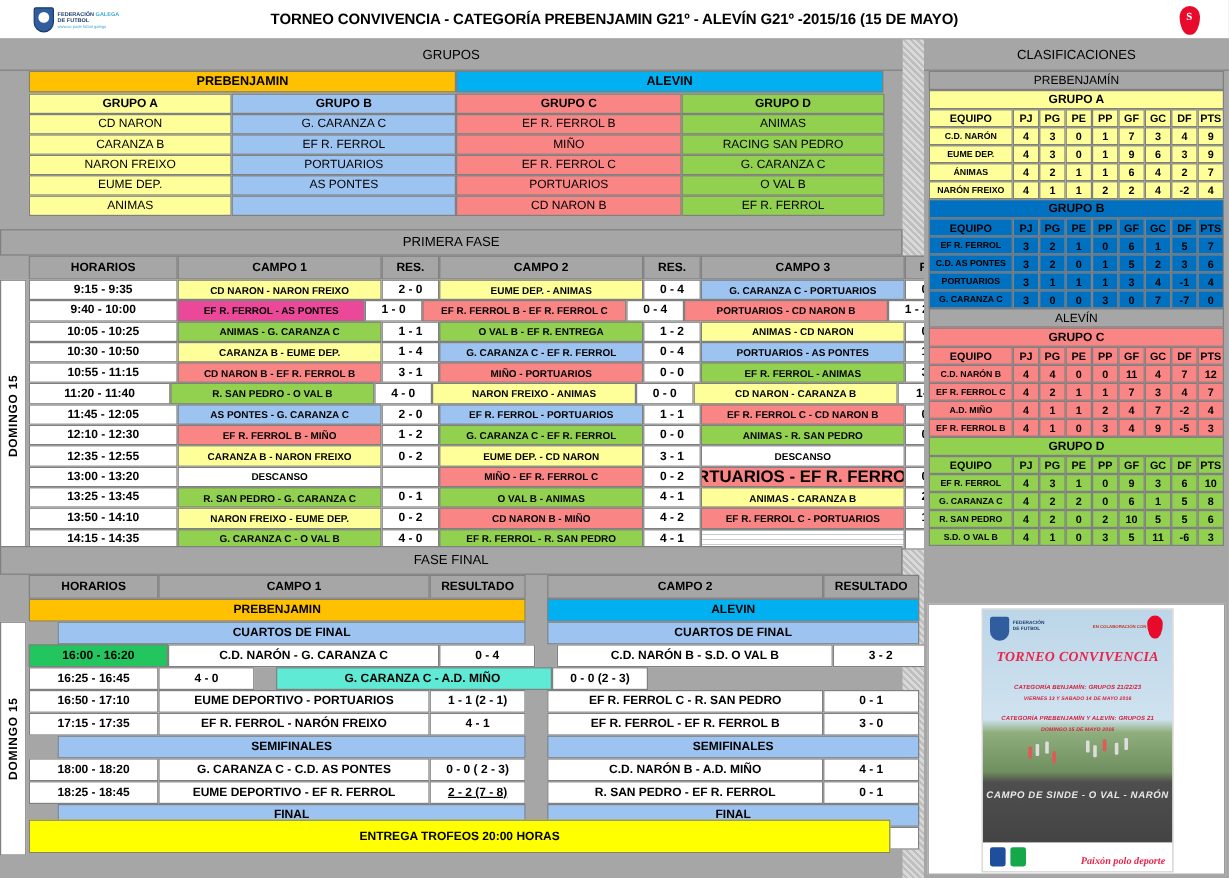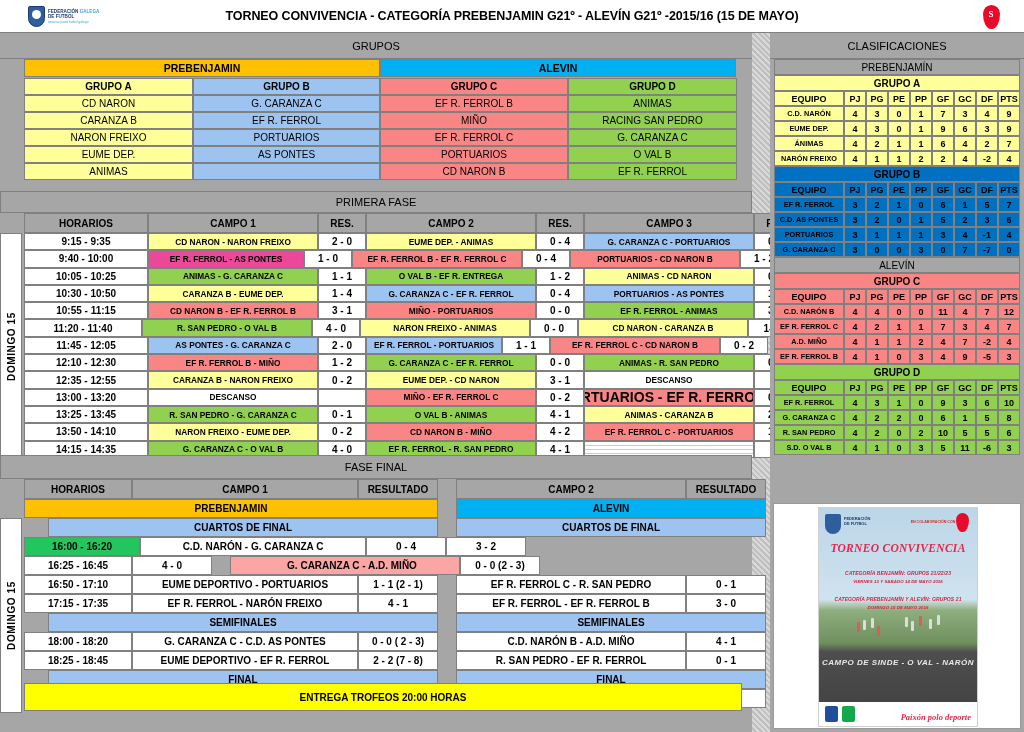--- a/index.html
+++ b/index.html
@@ -241,21 +241,21 @@
           <div class="scell" style="width: 48px; font-size: 10px; background: rgb(255, 255, 255);">4 - 0</div>
           <div class="scell" style="width: 170px; font-size: 8.3px; background: rgb(255, 255, 153);">NARON FREIXO - ANIMAS</div>
           <div class="scell" style="width: 48px; font-size: 10px; background: rgb(255, 255, 255);">0 - 0</div>
           <div class="scell" style="width: 170px; font-size: 8.3px; background: rgb(255, 255, 153);">CD NARON - CARANZA B</div>
           <div class="scell" style="width: 48px; font-size: 10px; background: rgb(255, 255, 255);">1- 0</div>
         </div>
         <div class="srow">
           <div class="scell" style="width: 124px; font-size: 10px; background: rgb(255, 255, 255);">11:45 - 12:05</div>
           <div class="scell" style="width: 170px; font-size: 8.3px; background: rgb(157, 195, 240);">AS PONTES - G. CARANZA C</div>
           <div class="scell" style="width: 48px; font-size: 10px; background: rgb(255, 255, 255);">2 - 0</div>
-          <div class="scell" style="width: 136px; font-size: 8.3px; background: rgb(157, 195, 240);">EF R. FERROL - PORTUARIOS</div>
+          <div class="scell" style="width: 170px; font-size: 8.3px; background: rgb(157, 195, 240);">EF R. FERROL - PORTUARIOS</div>
           <div class="scell" style="width: 48px; font-size: 10px; background: rgb(255, 255, 255);">1 - 1</div>
           <div class="scell" style="width: 170px; font-size: 8.3px; background: rgb(250, 133, 133);">EF R. FERROL C - CD NARON B</div>
           <div class="scell" style="width: 48px; font-size: 10px; background: rgb(255, 255, 255);">0 - 2</div>
         </div>
         <div class="srow">
           <div class="scell" style="width: 124px; font-size: 10px; background: rgb(255, 255, 255);">12:10 - 12:30</div>
           <div class="scell" style="width: 170px; font-size: 8.3px; background: rgb(250, 133, 133);">EF R. FERROL B - MIÑO</div>
           <div class="scell" style="width: 48px; font-size: 10px; background: rgb(255, 255, 255);">1 - 2</div>
           <div class="scell" style="width: 170px; font-size: 8.3px; background: rgb(146, 208, 80);">G. CARANZA C - EF R. FERROL</div>
           <div class="scell" style="width: 48px; font-size: 10px; background: rgb(255, 255, 255);">0 - 0</div>
@@ -326,26 +326,27 @@
           <div class="fcell" style="width: 310px; background: rgb(0, 176, 240); margin-left: 18px;">ALEVIN</div>
         </div>
         <div class="srow">
           <div class="fcell" style="width: 390px; background: rgb(157, 195, 240); margin-left: 24px;">CUARTOS DE FINAL</div>
           <div class="fcell" style="width: 310px; background: rgb(157, 195, 240); margin-left: 18px;">CUARTOS DE FINAL</div>
         </div>
         <div class="srow">
           <div class="fcell" style="width: 116px; background: #22c55e;">16:00 - 16:20</div>
           <div class="fcell" style="width: 226px; background: rgb(255, 255, 255);">C.D. NARÓN - G. CARANZA C</div>
           <div class="fcell" style="width: 80px; background: rgb(255, 255, 255);">0 - 4</div>
+          <div class="fcell" style="width: 230px; background: rgb(255, 255, 255); margin-left: 18px;">C.D. NARÓN B - S.D. O VAL B</div>
           <div class="fcell" style="width: 80px; background: rgb(255, 255, 255);">3 - 2</div>
         </div>
         <div class="srow">
           <div class="fcell" style="width: 108px; background: rgb(255, 255, 255);">16:25 - 16:45</div>
           <div class="fcell" style="width: 80px; background: rgb(255, 255, 255);">4 - 0</div>
-          <div class="fcell" style="width: 230px; background: #fca5a5; margin-left: 18px; padding-left: 14px;">G. CARANZA C - A.D. MIÑO</div>
+          <div class="fcell" style="width: 230px; background: #5eead4; margin-left: 18px; padding-left: 14px;">G. CARANZA C - A.D. MIÑO</div>
           <div class="fcell" style="width: 80px; background: rgb(255, 255, 255);">0 - 0 (2 - 3)</div>
         </div>
         <div class="srow">
           <div class="fcell" style="width: 108px; background: rgb(255, 255, 255);">16:50 - 17:10</div>
           <div class="fcell" style="width: 226px; background: rgb(255, 255, 255);">EUME DEPORTIVO - PORTUARIOS</div>
           <div class="fcell" style="width: 80px; background: rgb(255, 255, 255);">1 - 1 (2 - 1)</div>
           <div class="fcell" style="width: 230px; background: rgb(255, 255, 255); margin-left: 18px;">EF R. FERROL C - R. SAN PEDRO</div>
           <div class="fcell" style="width: 80px; background: rgb(255, 255, 255);">0 - 1</div>
         </div>
         <div class="srow">
@@ -362,21 +363,21 @@
         <div class="srow">
           <div class="fcell" style="width: 108px; background: rgb(255, 255, 255);">18:00 - 18:20</div>
           <div class="fcell" style="width: 226px; background: rgb(255, 255, 255);">G. CARANZA C - C.D. AS PONTES</div>
           <div class="fcell" style="width: 80px; background: rgb(255, 255, 255);">0 - 0 ( 2 - 3)</div>
           <div class="fcell" style="width: 230px; background: rgb(255, 255, 255); margin-left: 18px;">C.D. NARÓN B - A.D. MIÑO</div>
           <div class="fcell" style="width: 80px; background: rgb(255, 255, 255);">4 - 1</div>
         </div>
         <div class="srow">
           <div class="fcell" style="width: 108px; background: rgb(255, 255, 255);">18:25 - 18:45</div>
           <div class="fcell" style="width: 226px; background: rgb(255, 255, 255);">EUME DEPORTIVO - EF R. FERROL</div>
-          <div class="fcell" style="width: 80px; background: rgb(255, 255, 255);">2 - 2 (7 - 8)</div>
+          <div class="fcell" style="width: 80px; background: rgb(255, 255, 255); text-decoration: underline;">2 - 2 (7 - 8)</div>
           <div class="fcell" style="width: 230px; background: rgb(255, 255, 255); margin-left: 18px;">R. SAN PEDRO - EF R. FERROL</div>
           <div class="fcell" style="width: 80px; background: rgb(255, 255, 255);">0 - 1</div>
         </div>
         <div class="srow">
           <div class="fcell" style="width: 390px; background: rgb(157, 195, 240); margin-left: 24px;">FINAL</div>
           <div class="fcell" style="width: 310px; background: rgb(157, 195, 240); margin-left: 18px;">FINAL</div>
         </div>
         <div class="srow">
           <div class="fcell" style="width: 108px; background: rgb(255, 255, 255);">19:15 - 19:50</div>
           <div class="fcell" style="width: 226px; background: rgb(255, 255, 255);">C.D. AS PONTES - EF R. FERROL</div>

